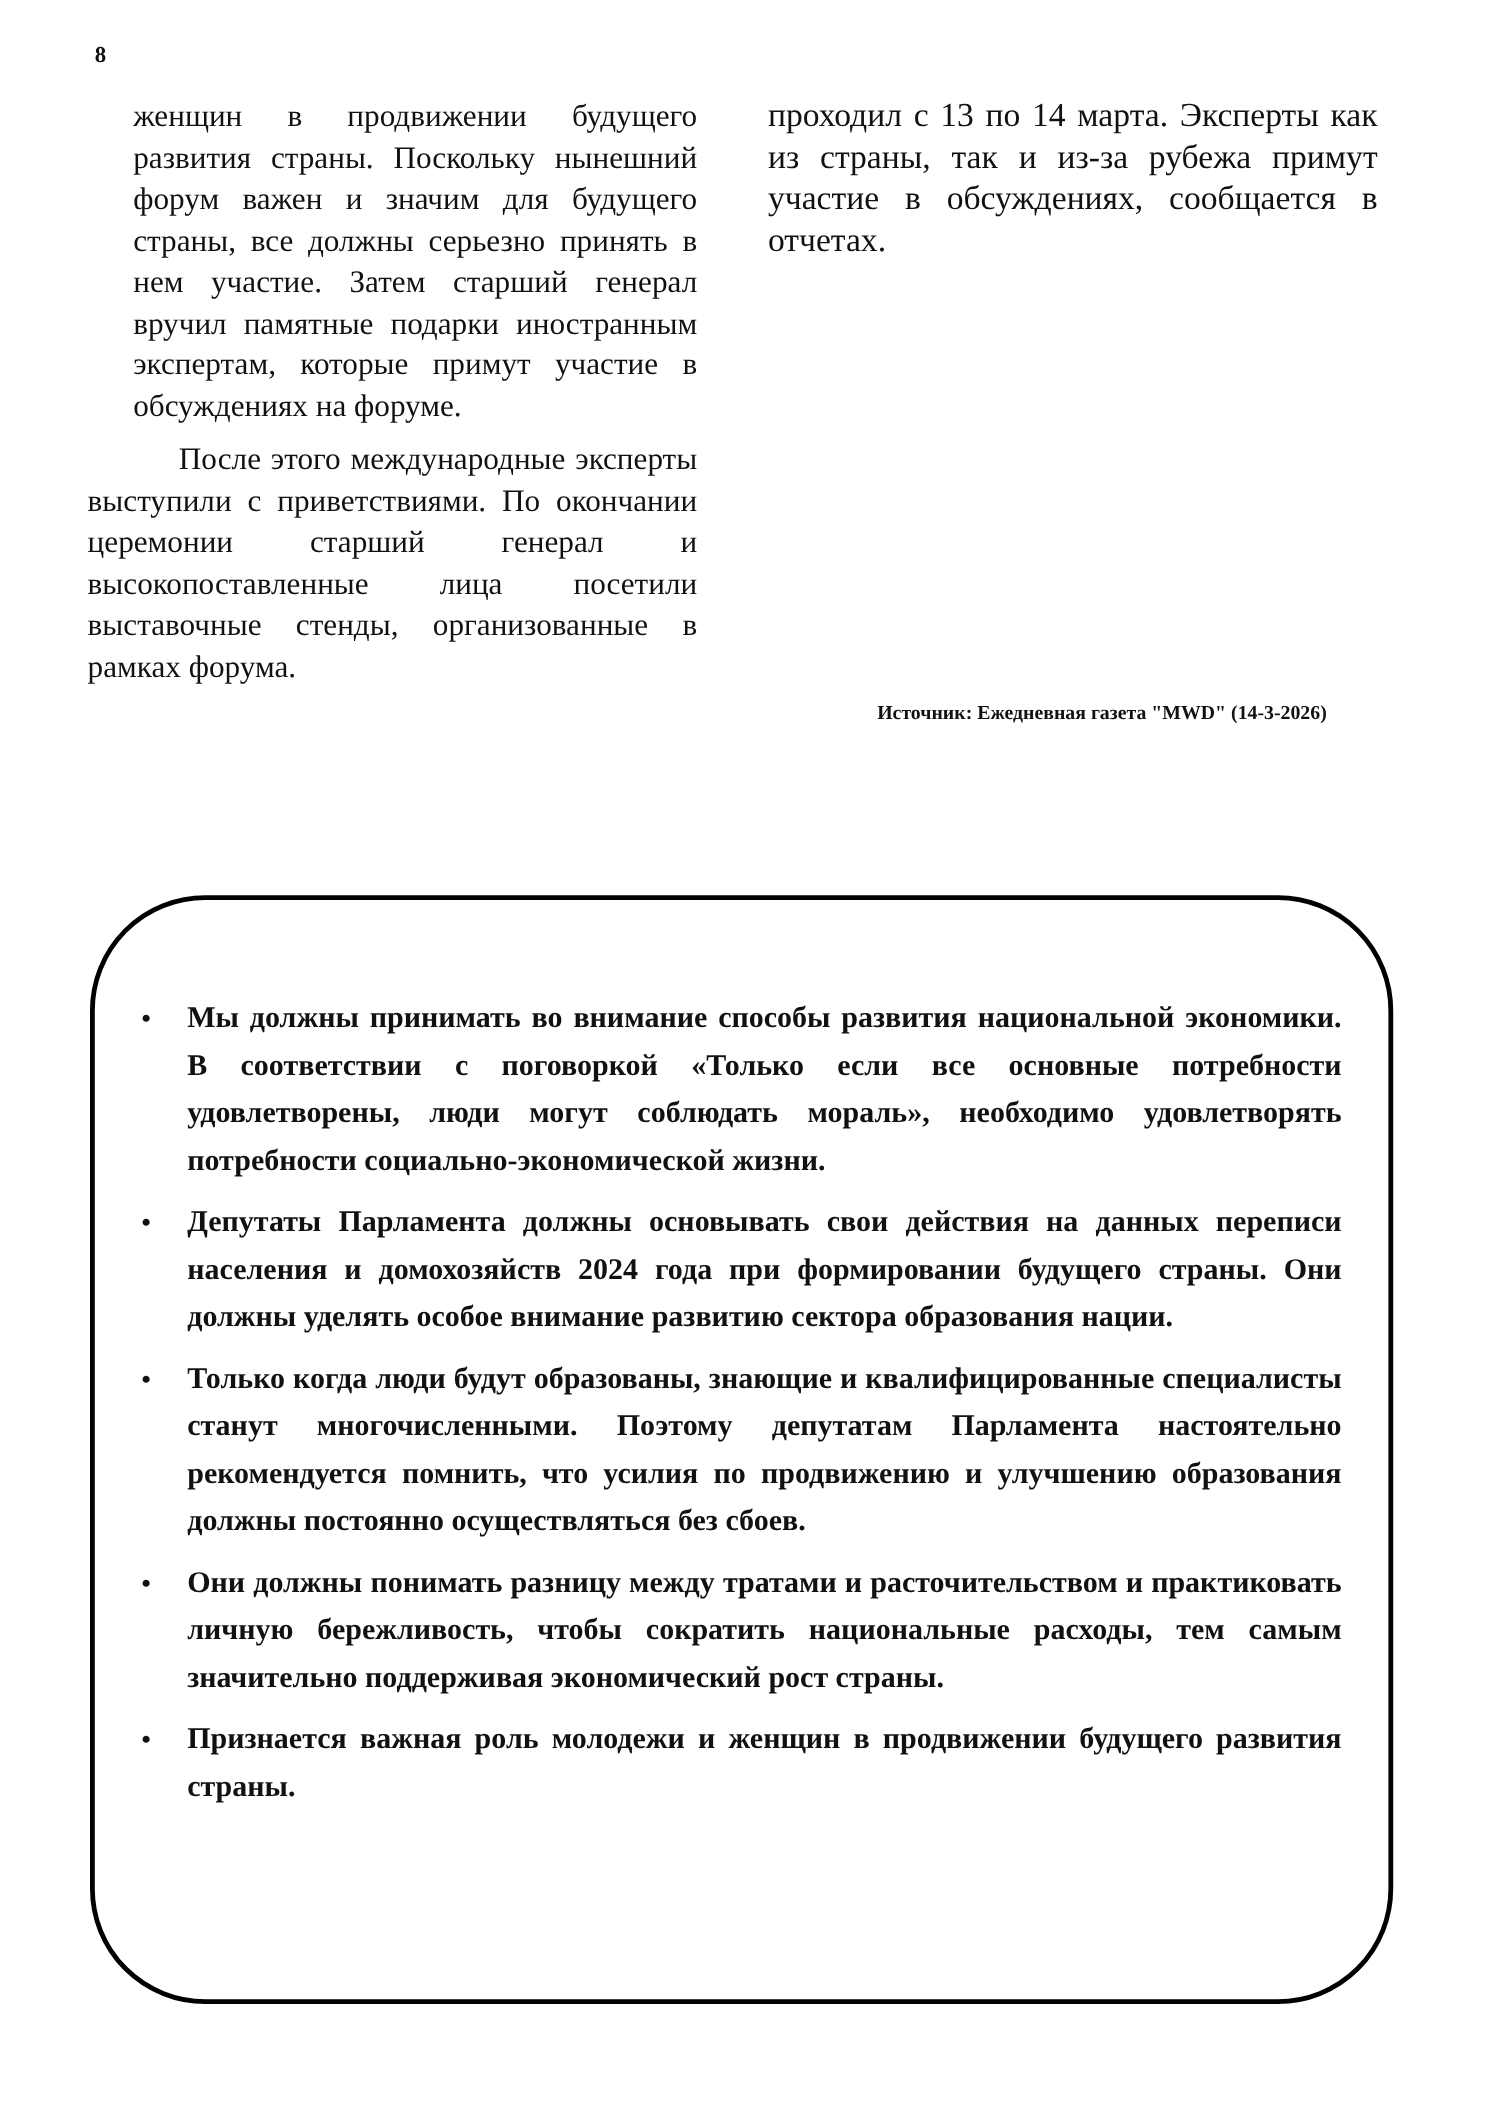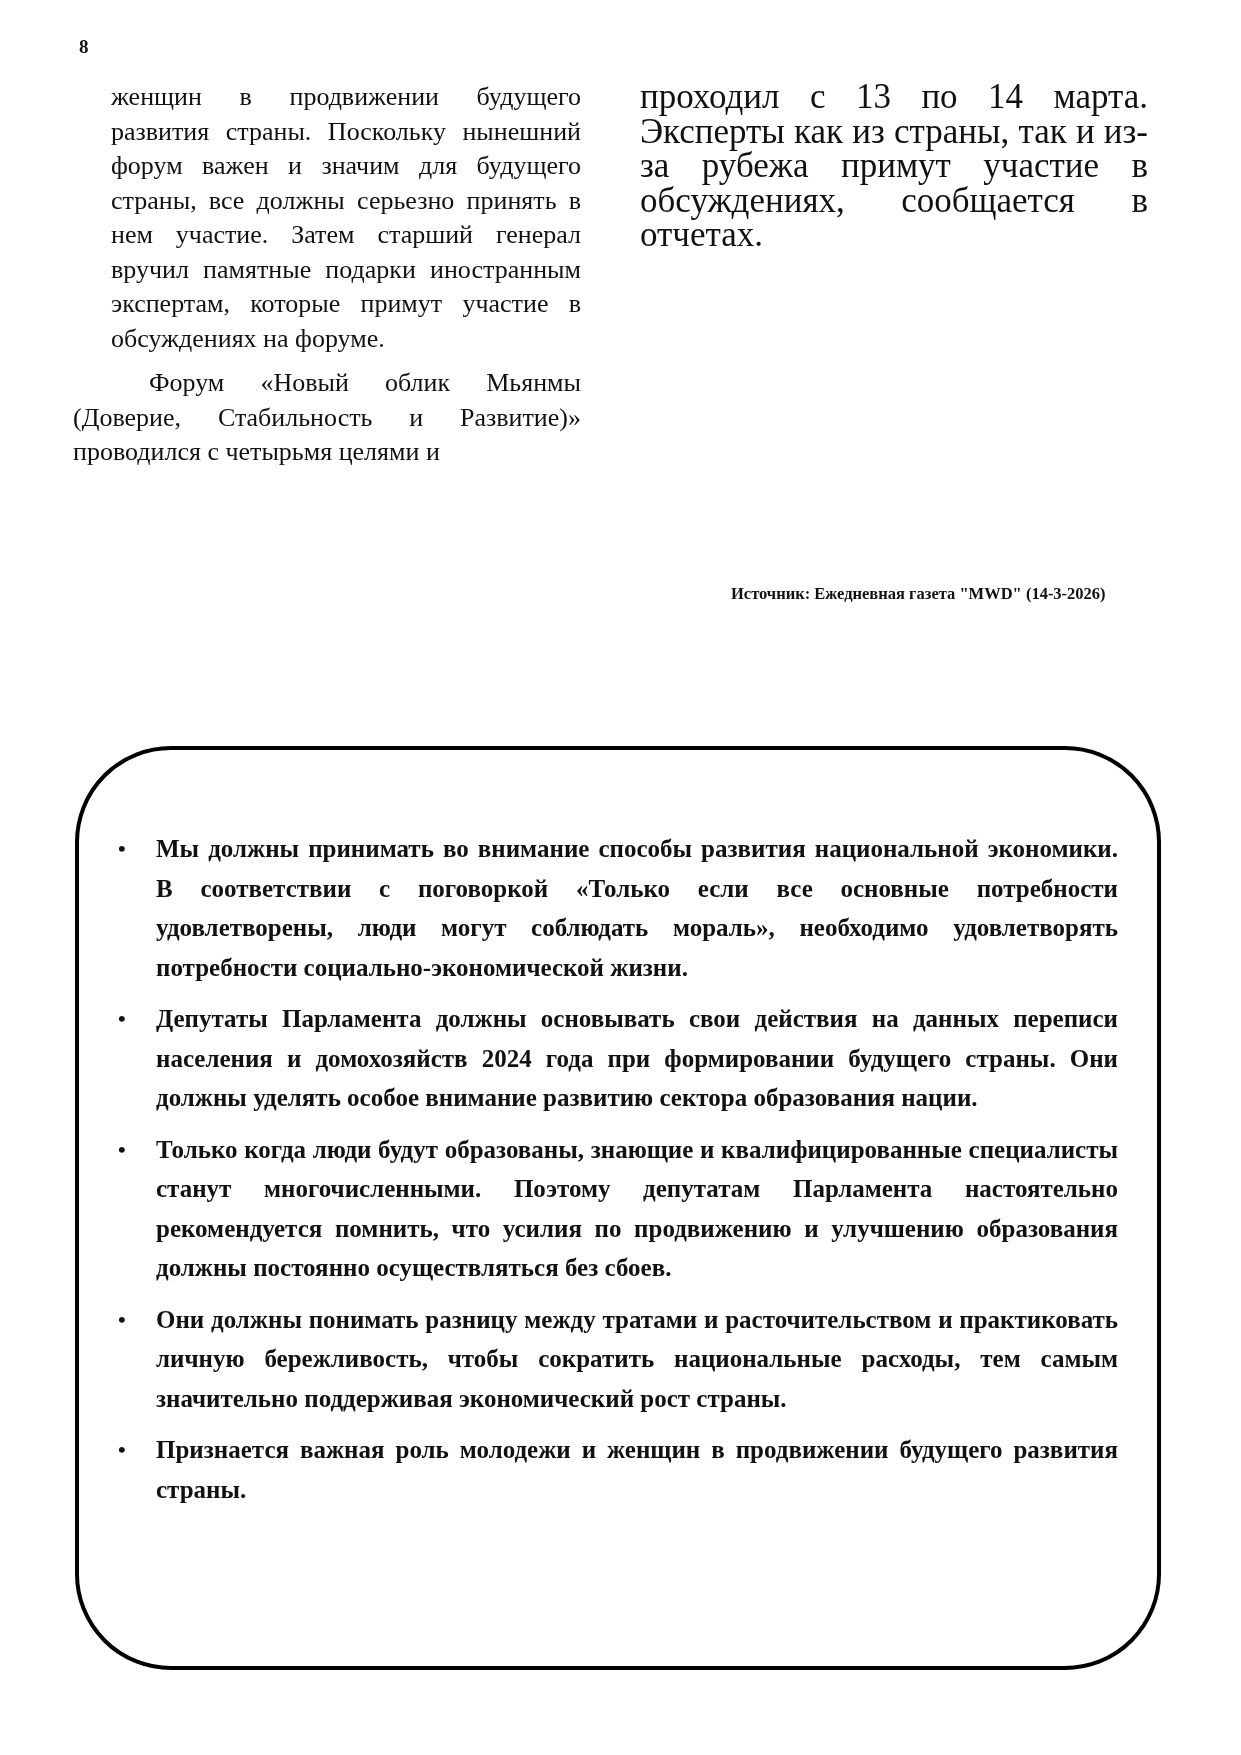--- a/index.html
+++ b/index.html
@@ -40,21 +40,21 @@
       margin: 0 0 10px 0;
       text-indent: 76px;
       text-align: justify;
     }
     .col-left p { margin: 0; }
     .col-right {
       position: absolute;
       left: 640px;
       top: 80px;
       width: 508px;
-      font-size: 35px;
+      font-size: 28px;
       line-height: 34.5px;
       text-align: justify;
     }
     .col-right p { margin: 0; }
     .source {
       position: absolute;
       left: 731px;
       top: 584px;
       font-size: 16.5px;
       font-weight: bold;
@@ -94,21 +94,21 @@
       font-size: 22px;
     }
   </style>
 </head>
 <body>
 
 <div class="page-number">8</div>
 
 <div class="col-left">
   <p class="p-indent-block">женщин в продвижении будущего развития страны. Поскольку нынешний форум важен и значим для будущего страны, все должны серьезно принять в нем участие. Затем старший генерал вручил памятные подарки иностранным экспертам, которые примут участие в обсуждениях на форуме.</p>
-  <p class="p-normal">Форум «Новый облик Мьянмы (Доверие, Стабильность и Развитие)» проводился с четырьмя целями и</p>
+  <p class="p-normal">После этого международные эксперты выступили с приветствиями. По окончании церемонии старший генерал и высокопоставленные лица посетили выставочные стенды, организованные в рамках форума.</p>
 </div>
 
 <div class="col-right">
   <p>проходил с 13 по 14 марта. Эксперты как из страны, так и из-за рубежа примут участие в обсуждениях, сообщается в отчетах.</p>
 </div>
 
 <div class="source">Источник: Ежедневная газета "MWD" (14-3-2026)</div>
 
 <div class="summary-box"></div>
 

